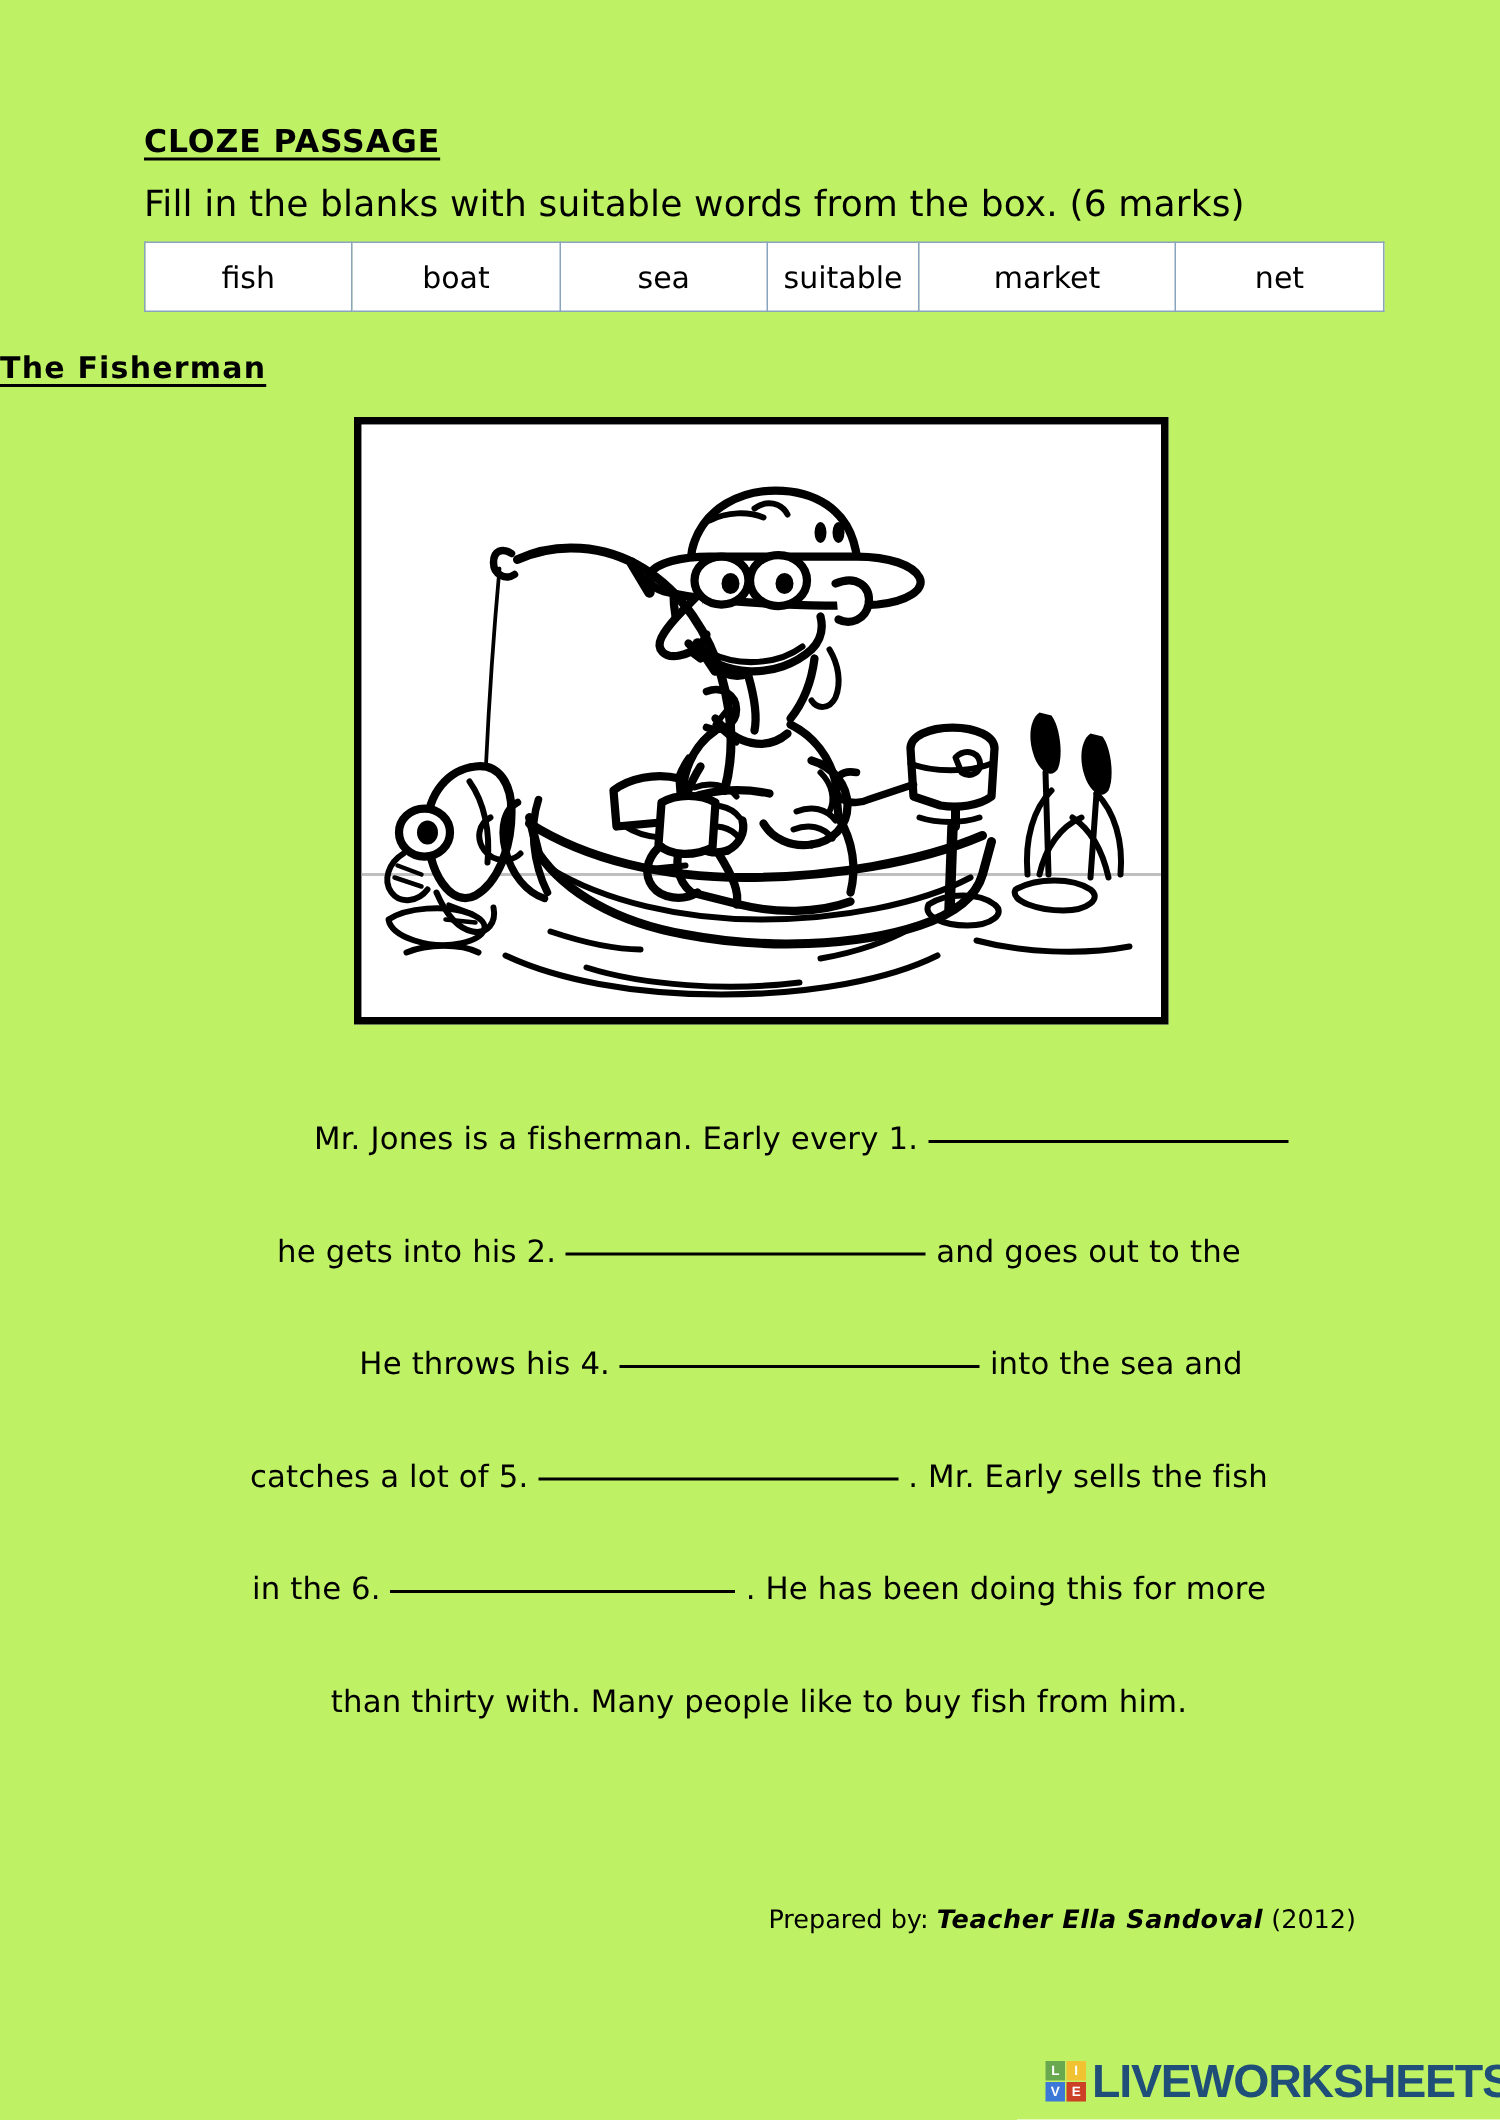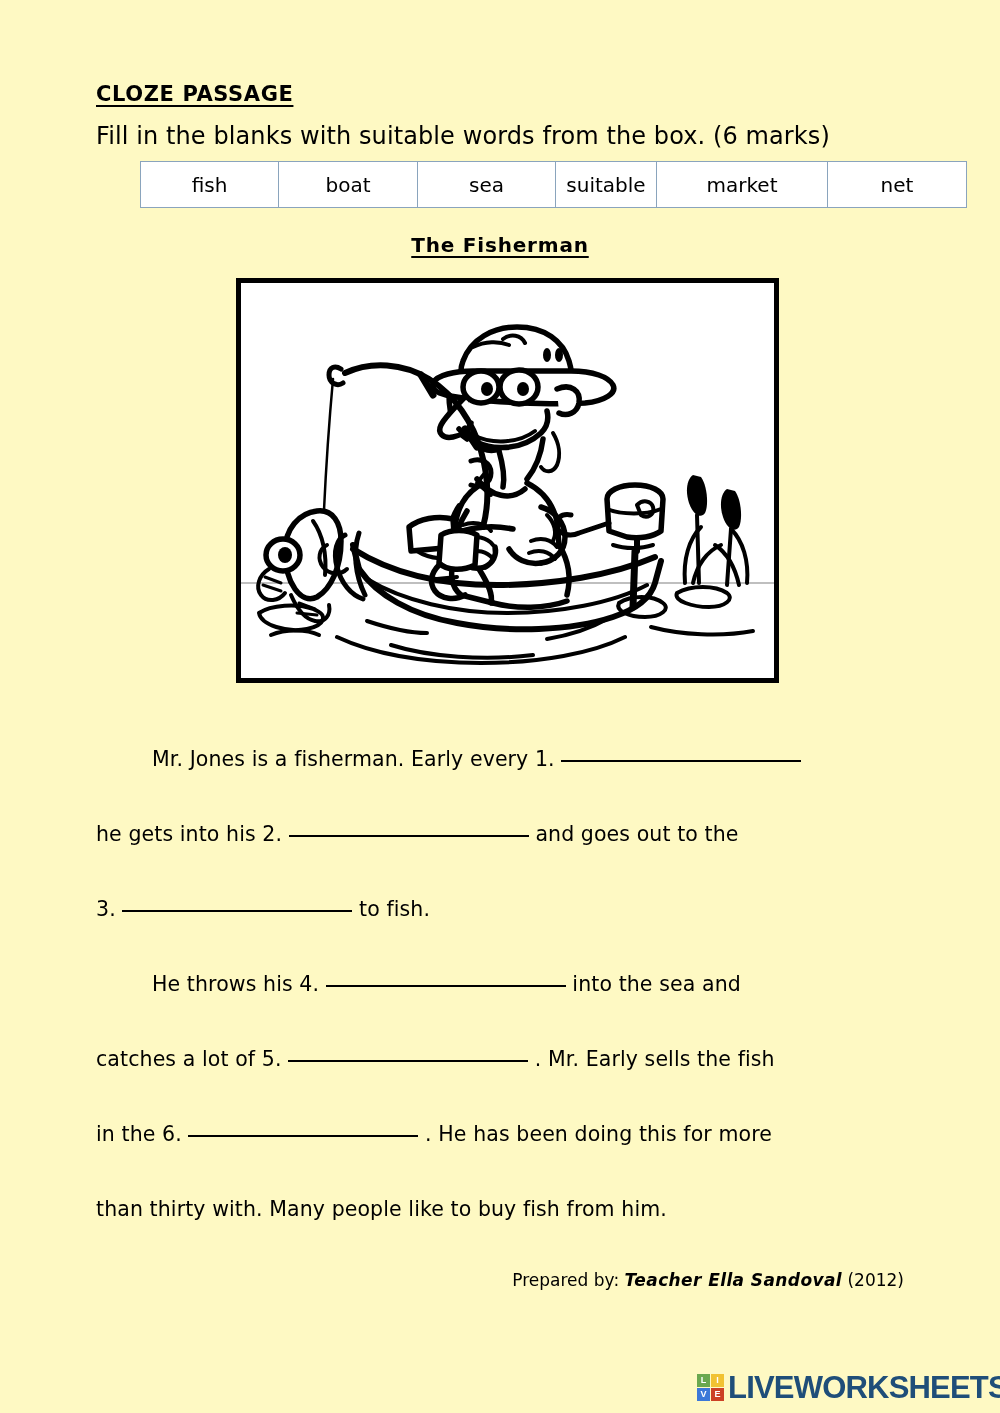--- a/index.html
+++ b/index.html
@@ -12,21 +12,21 @@
     height: 1413px;
     position: relative;
     font-family: "DejaVu Sans", sans-serif;
     color: #000000;
     overflow: hidden;
   }
 
   .sheet {
     position: absolute;
     inset: 0;
-    background: #fef9c3;
+    background: #bef264;
   }
 
   
   #worksheet-title {
     position: absolute;
     left: 96px;
     top: 82px;
     font-size: 21px;
     font-weight: bold;
     letter-spacing: 0.6px;
@@ -45,39 +45,38 @@
   }
 
   
   #word-bank {
     position: absolute;
     left: 96px;
     top: 161px;
     width: 820px;
     border-collapse: collapse;
     table-layout: fixed;
-    margin-left: 44px;
   }
   #word-bank td {
     border: 1.3px solid #8aa4bd;
     height: 45px;
     text-align: center;
     vertical-align: middle;
     font-size: 20px;
     background: #ffffff;
     padding: 0;
   }
 
   
   #passage-title {
     position: absolute;
     left: 0;
     right: 0;
     top: 233px;
-    text-align: center;
+    text-align: left;
     font-size: 20px;
     font-weight: bold;
     letter-spacing: 0.8px;
     text-decoration: underline;
     text-underline-offset: 4px;
   }
 
   
   #illustration-frame {
     position: absolute;
@@ -99,20 +98,21 @@
   
   #passage-body {
     position: absolute;
     left: 96px;
     top: 722px;
     width: 820px;
     font-size: 20.5px;
     line-height: 75px;
     letter-spacing: 0.1px;
     white-space: nowrap;
+    text-align: center;
   }
   #passage-body .ln {
     height: 75px;
   }
   .indent {
     display: inline-block;
     width: 56px;
   }
   .blank {
     display: inline-block;
@@ -336,23 +336,20 @@
   </div>
 
   <div id="passage-body">
     <div class="ln">
       <span class="indent"></span><span>Mr. Jones is a fisherman. Early every 1.</span> <span class="blank w1"></span>
     </div>
     <div class="ln">
       <span>he gets into his 2.</span> <span class="blank w1"></span> <span>and goes out to the</span>
     </div>
     <div class="ln">
-      <span>3.</span> <span class="blank w2"></span> <span>to fish.</span>
-    </div>
-    <div class="ln">
       <span class="indent"></span><span>He throws his 4.</span> <span class="blank w1"></span> <span>into the sea and</span>
     </div>
     <div class="ln">
       <span>catches a lot of 5.</span> <span class="blank w1"></span> <span>. Mr. Early sells the fish</span>
     </div>
     <div class="ln">
       <span>in the 6.</span> <span class="blank w2"></span> <span>. He has been doing this for more</span>
     </div>
     <div class="ln">
       <span>than thirty with. Many people like to buy fish from him.</span>

